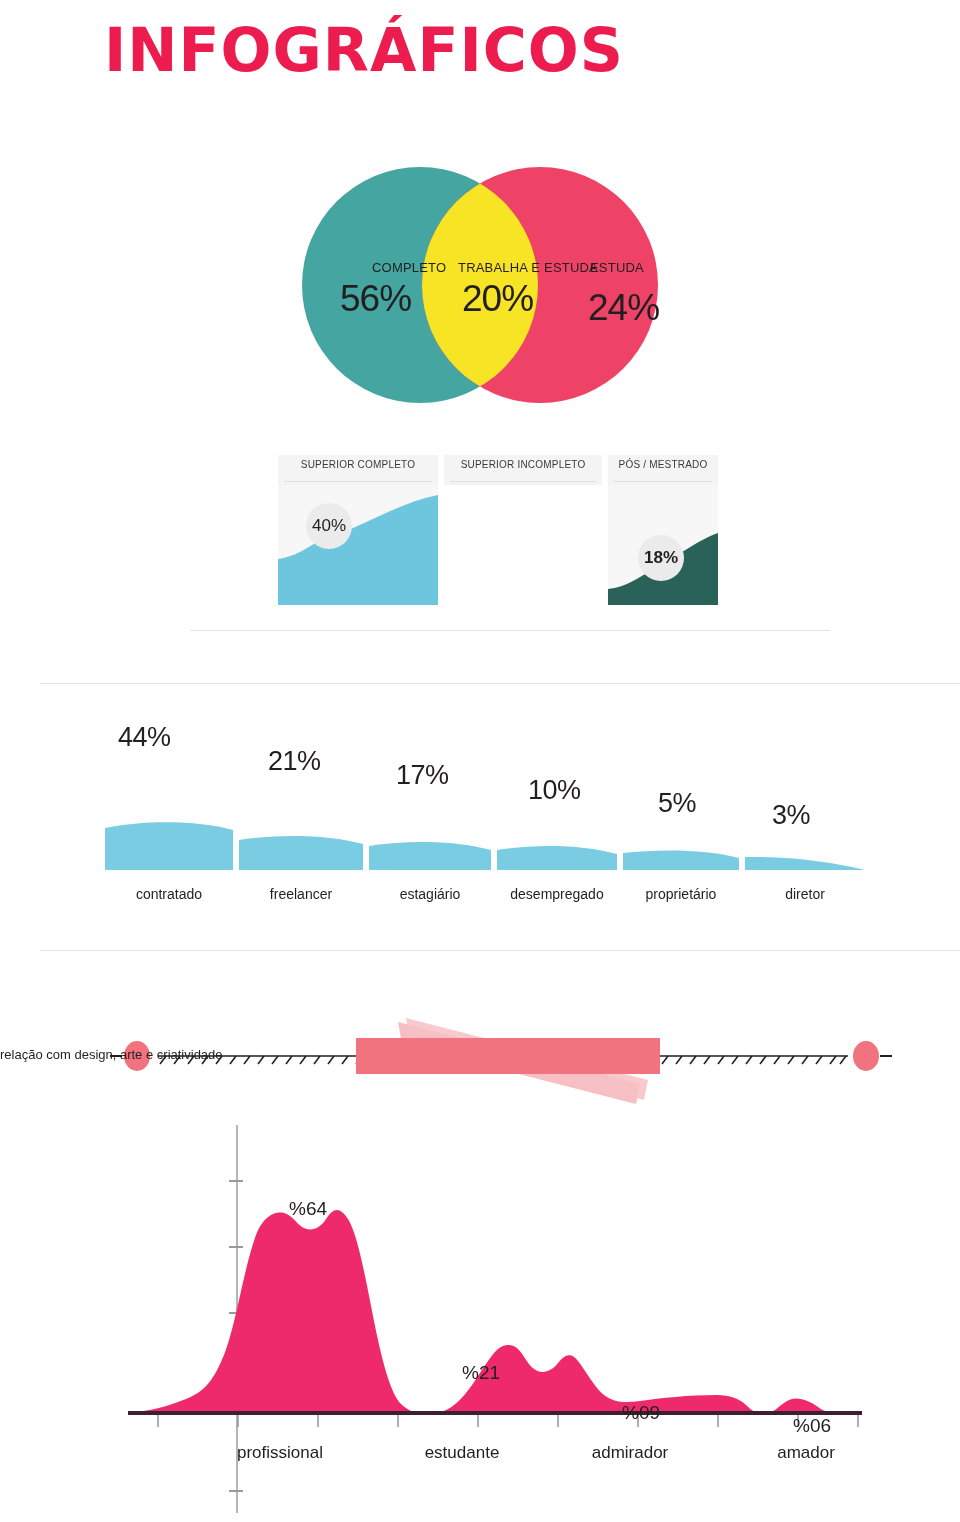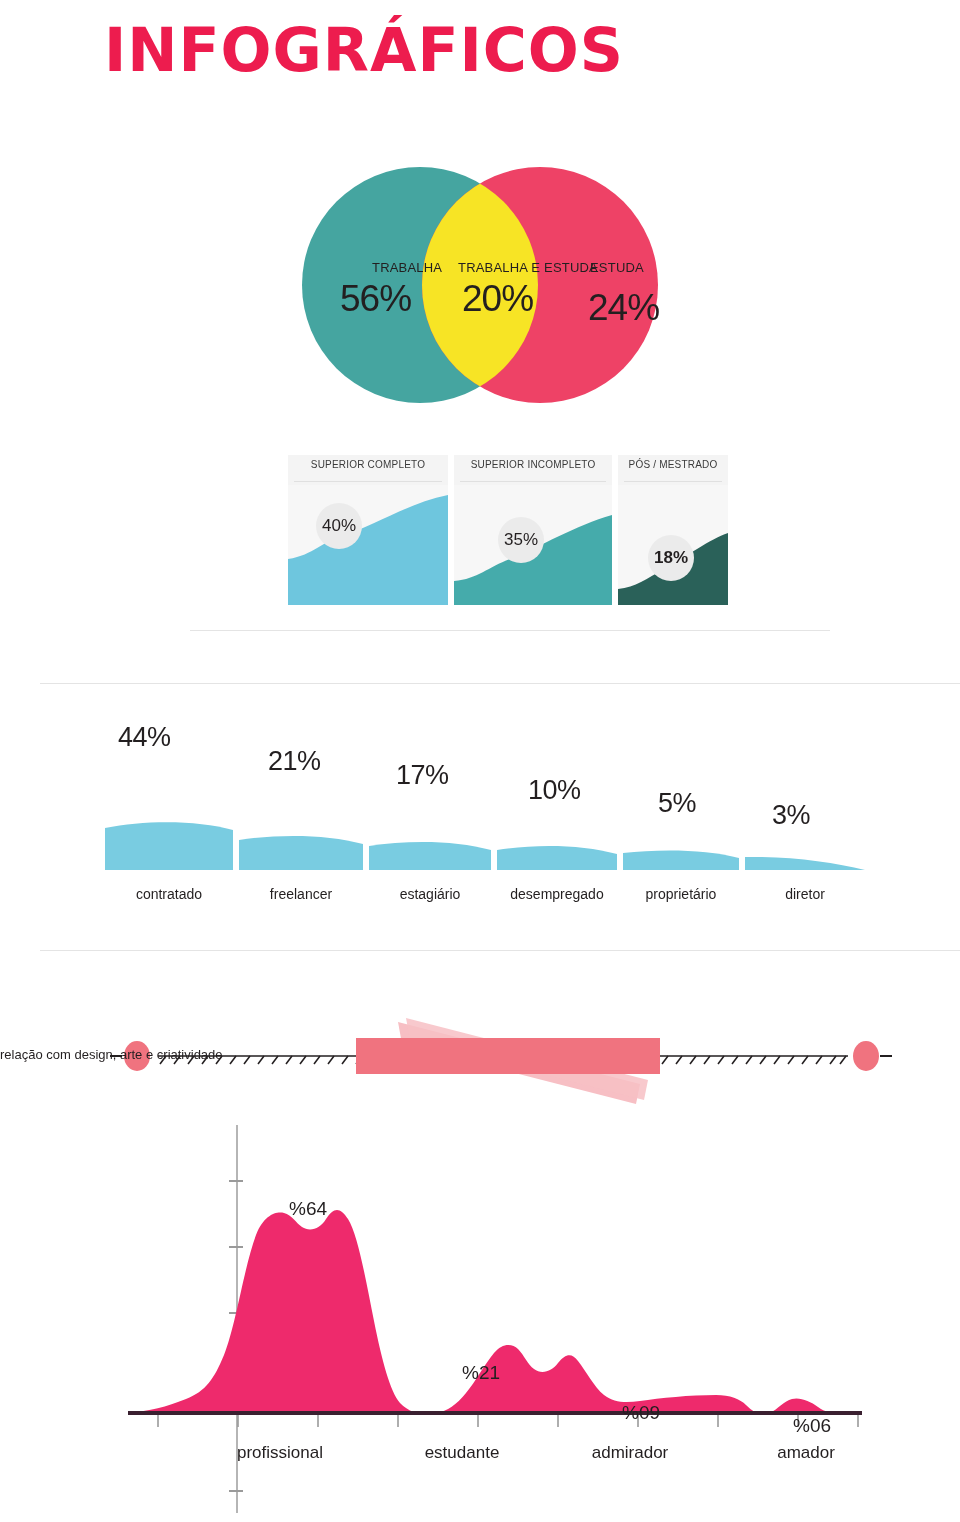--- a/index.html
+++ b/index.html
@@ -75,21 +75,21 @@
     height: 1px;
     background: #e4e4e4;
   }
   .rule-short { left: 190px; top: 630px; width: 640px; }
   .rule-wide-1 { left: 40px; top: 683px; width: 920px; }
   .rule-wide-2 { left: 40px; top: 950px; width: 920px; }
 
   
   .edu-row {
     position: absolute;
-    left: 288px; top: 455px;
+    left: 278px; top: 455px;
     width: 440px; height: 170px;
     display: flex;
     gap: 6px;
   }
   .edu-panel { position: relative; }
   .edu-panel.p1 { width: 160px; }
   .edu-panel.p2 { width: 158px; }
   .edu-panel.p3 { width: 110px; }
   .edu-head {
     height: 30px;
@@ -201,21 +201,21 @@
           <circle cx="140" cy="125" r="118"></circle>
         </clipPath>
     </defs>
     <circle cx="140" cy="125" r="118" fill="#45A5A0"></circle>
     <circle cx="260" cy="125" r="118" fill="#EE4266"></circle>
     <g clip-path="url(#clipLeft)">
       <circle cx="260" cy="125" r="118" fill="#F7E425"></circle>
     </g>
   </svg>
 
-  <div class="venn-label" style="left:372px; top:100px;">TRABALHA</div>
+  <div class="venn-label" style="left:372px; top:100px;">COMPLETO</div>
   <div class="venn-value" style="left:340px; top:118px;">56%</div>
 
   <div class="venn-label" style="left:458px; top:100px;">TRABALHA E ESTUDA</div>
   <div class="venn-value" style="left:462px; top:118px;">20%</div>
 
   <div class="venn-label" style="left:590px; top:100px;">ESTUDA</div>
   <div class="venn-value" style="left:588px; top:120px;margin-top:7px;">24%</div>
 </div>
 
 <div class="edu-row">
@@ -229,27 +229,20 @@
         <rect x="0" y="0" width="160" height="120" fill="#f7f7f7"></rect>
         <path d="M0,74 C26,70 34,56 56,50 C84,42 120,18 160,10 L160,120 L0,120 Z" fill="#6EC6DE"></path>
       </svg>
       <div class="edu-bubble">40%</div>
     </div>
   </div>
 
   <div class="edu-panel p2">
     <div class="edu-head">
       <div class="edu-head-label">SUPERIOR INCOMPLETO</div>
-    </div>
-    <div class="edu-body">
-      <svg viewBox="0 0 158 120" preserveAspectRatio="none">
-        <rect x="0" y="0" width="158" height="120" fill="#f7f7f7"></rect>
-        <path d="M0,96 C24,94 34,82 56,74 C86,62 122,40 158,30 L158,120 L0,120 Z" fill="#45ABAB"></path>
-      </svg>
-      <div class="edu-bubble">35%</div>
     </div>
   </div>
 
   <div class="edu-panel p3">
     <div class="edu-head">
       <div class="edu-head-label">PÓS / MESTRADO</div>
     </div>
     <div class="edu-body">
       <svg viewBox="0 0 110 120" preserveAspectRatio="none">
         <rect x="0" y="0" width="110" height="120" fill="#f7f7f7"></rect>

